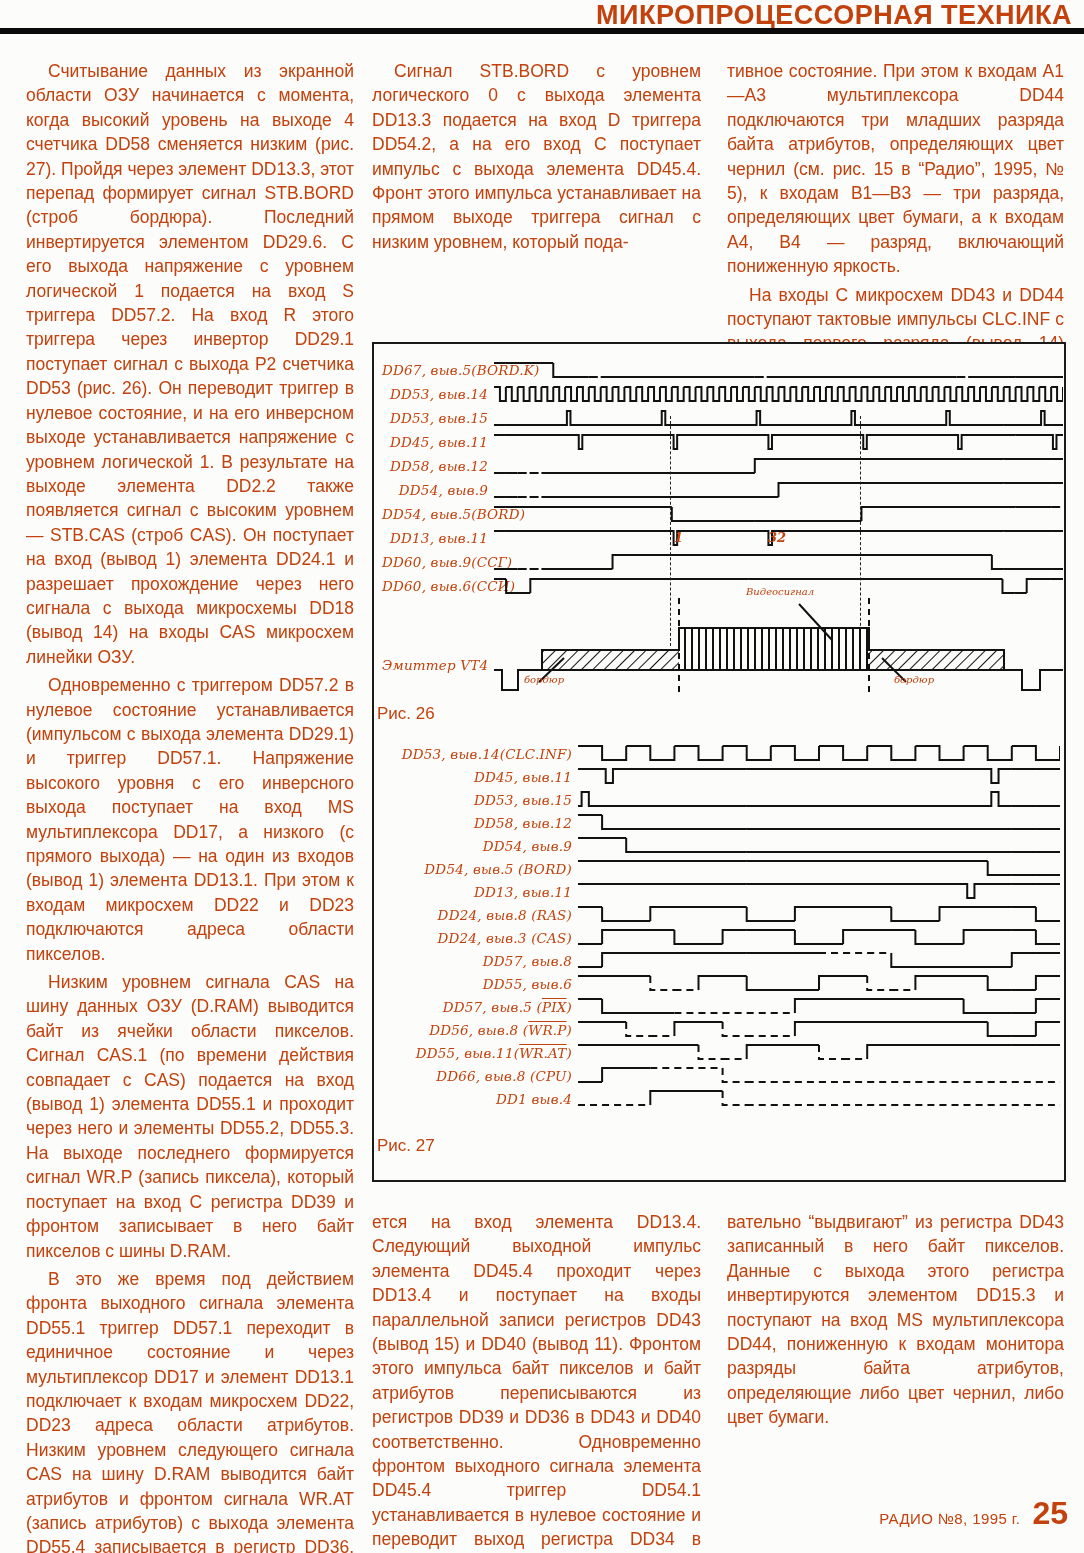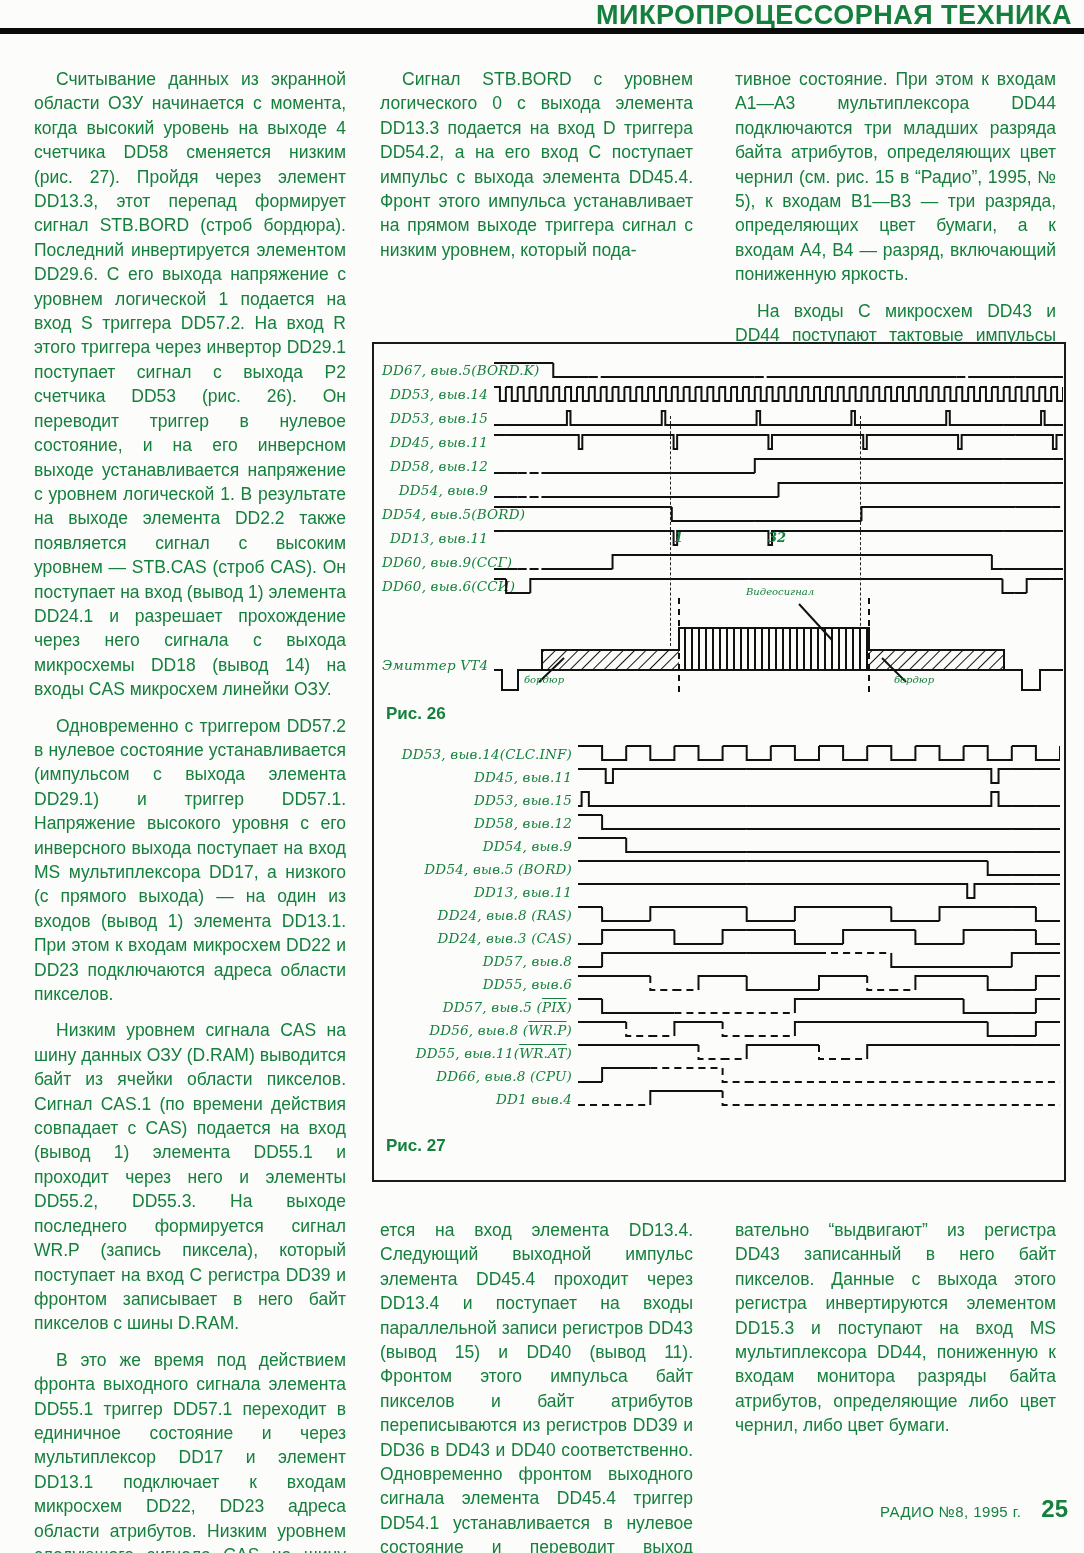--- a/index.html
+++ b/index.html
@@ -1,22 +1,22 @@
 <!DOCTYPE html>
 <html><head>
 <meta charset="utf-8">
 <style>
   html,body{margin:0;padding:0;background:#e8e8e6;}
-  .page{position:relative;width:1084px;height:1553px;background:#fcfcfa;color:#15803d;
+  .page{position:relative;width:1084px;height:1553px;background:#fcfcfa;color:#c2410c;
         font-family:"Liberation Sans","DejaVu Sans",sans-serif;overflow:hidden;}
   .masthead-rule{position:absolute;left:0;top:28px;width:1084px;height:6px;background:#0a0a0a;}
   .masthead-title{position:absolute;right:12px;top:0px;font-size:27px;font-weight:bold;
         letter-spacing:.5px;white-space:nowrap;}
   .col{position:absolute;text-align:justify;font-size:17.5px;line-height:24.4px;}
-  .col p{margin:12px;text-indent:22px;}
+  .col p{margin:4px;text-indent:22px;}
   .col p.noindent{text-indent:0;}
   #col1{left:22px;top:55px;width:336px;}
   #col2t{left:368px;top:55px;width:337px;}
   #col3t{left:723px;top:55px;width:345px;}
   #col2b{left:368px;top:1206px;width:337px;}
   #col3b{left:723px;top:1206px;width:345px;}
   .figure-box{position:absolute;left:372px;top:342px;width:694px;height:840px;
         border:2px solid #1a1a1a;box-sizing:border-box;background:#fcfcfa;}
   .rows{position:absolute;left:8px;right:8px;}
   #fig26-rows{top:14px;}
@@ -25,35 +25,35 @@
   #fig26-rows .sig-row{height:24px;}
   #fig27-rows .sig-row{height:23px;}
   .sig-label{font-family:"DejaVu Serif","Liberation Serif",serif;font-style:italic;
         font-size:13.5px;text-align:right;padding-right:6px;white-space:nowrap;
         flex:0 0 auto;letter-spacing:.2px;}
   #fig26-rows .sig-label{width:106px;}
   #fig27-rows .sig-label{width:190px;}
   .ovl{text-decoration:overline;}
   .sig-wave{flex:0 0 auto;display:block;}
   .vguide{position:absolute;width:0;border-left:1.5px dashed #222;}
-  .fig-caption{position:absolute;left:12px;font-size:17px;font-weight:bold;}
+  .fig-caption{position:absolute;left:3px;font-size:17px;font-weight:normal;}
   #cap26{top:360px;}
   #cap27{top:792px;}
   .emitter{position:absolute;left:8px;top:254px;display:flex;align-items:center;}
   .emitter .sig-label{width:106px;margin-top:33px;}
   .anno{position:absolute;font-family:"DejaVu Serif","Liberation Serif",serif;
         font-style:italic;font-size:10px;white-space:nowrap;}
   #anno-video{left:372px;top:242px;}
   #anno-bord-left{left:150px;top:330px;}
   #anno-bord-right{left:520px;top:330px;}
   #anno-sp1{left:300px;top:186px;font-size:13px;font-weight:bold;}
   #anno-sp2{left:394px;top:186px;font-size:13px;font-weight:bold;}
-  .footer{position:absolute;right:16px;top:1495px;display:flex;align-items:baseline;gap:20px;}
+  .footer{position:absolute;right:16px;top:1495px;display:flex;align-items:baseline;gap:12px;}
   .footer .journal{font-size:15px;letter-spacing:.4px;}
-  .footer .pageno{font-size:24px;font-weight:bold;}
+  .footer .pageno{font-size:32px;font-weight:bold;}
 </style>
 </head>
 <body>
 
 <div class="page">
 
   <div class="masthead-title">МИКРОПРОЦЕССОРНАЯ ТЕХНИКА</div>
   <div class="masthead-rule"></div>
 
   <div class="col" id="col1">

